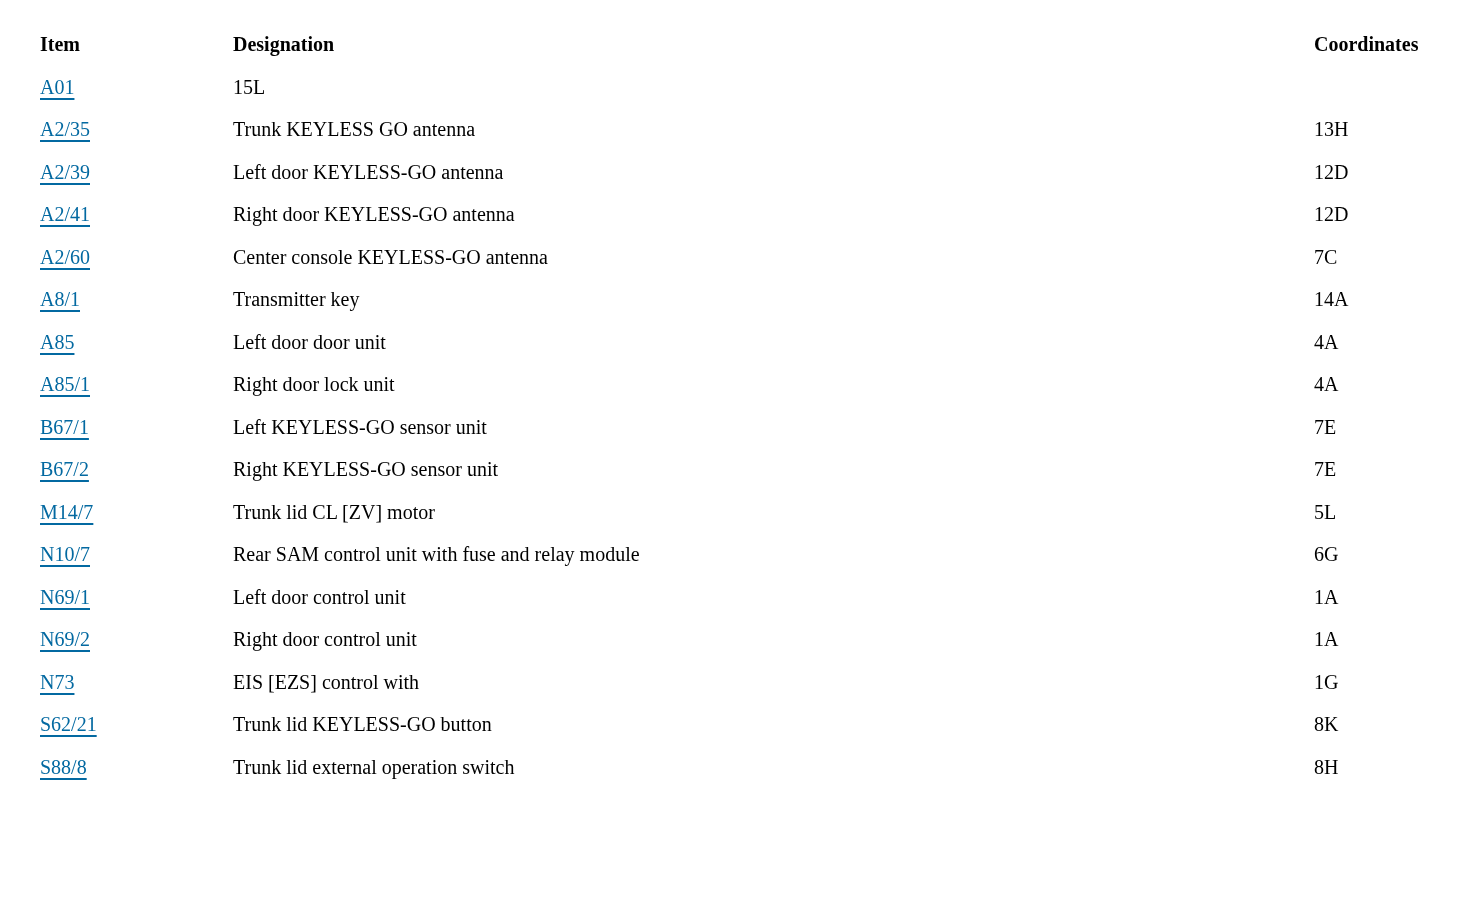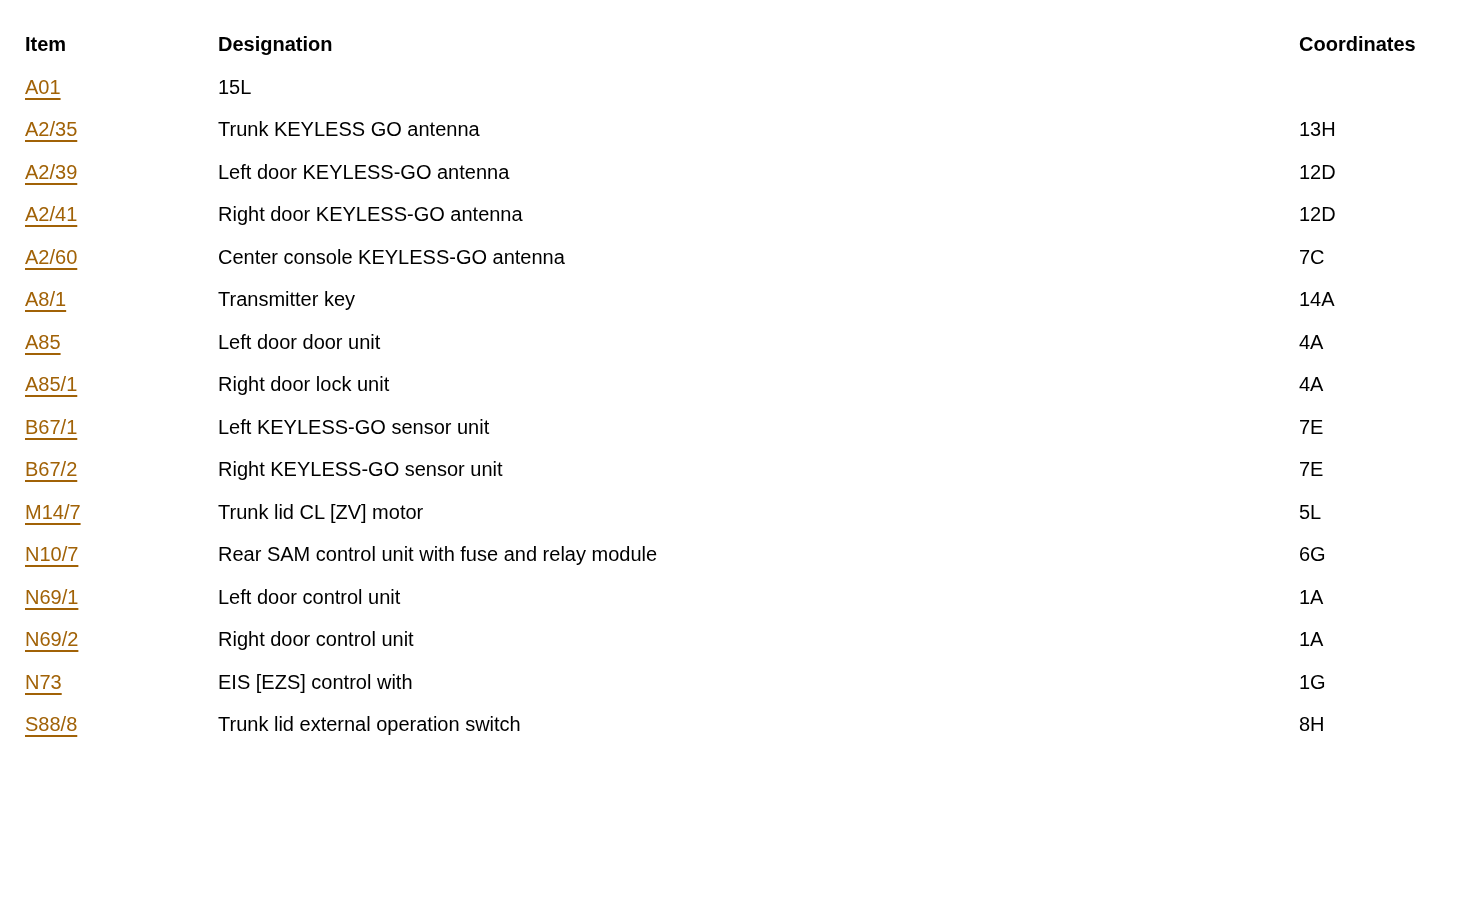--- a/index.html
+++ b/index.html
@@ -4,42 +4,42 @@
 <style>
   html, body {
     margin: 0;
     padding: 0;
     background: #ffffff;
     width: 1472px;
     height: 916px;
     overflow: hidden;
   }
   .page {
-    font-family: Liberation Sans, sans-serif;
+    font-family: Liberation Serif, serif;
     color: #000000;
-    padding-left: 25px;
+    padding-left: 40px;
     padding-top: 23px;
     box-sizing: border-box;
   }
   .row {
     display: grid;
     grid-template-columns: 193px 1081px auto;
     height: 42.5px;
     align-items: center;
   }
   .cell {
     font-size: 20px;
     line-height: 1;
     white-space: nowrap;
   }
   .header .cell {
     font-weight: bold;
   }
   .item-link {
-    color: #a16207;
+    color: #0369a1;
     text-decoration: underline;
     text-decoration-thickness: 2px;
     text-underline-offset: 4px;
     cursor: pointer;
   }
 </style>
 </head>
 <body>
 
 <div class="page">
@@ -118,19 +118,24 @@
           <div class="cell"><span class="item-link">N69/2</span></div>
           <div class="cell">Right door control unit</div>
           <div class="cell">1A</div>
         </div>
         <div class="row">
           <div class="cell"><span class="item-link">N73</span></div>
           <div class="cell">EIS [EZS] control with</div>
           <div class="cell">1G</div>
         </div>
         <div class="row">
+          <div class="cell"><span class="item-link">S62/21</span></div>
+          <div class="cell">Trunk lid KEYLESS-GO button</div>
+          <div class="cell">8K</div>
+        </div>
+        <div class="row">
           <div class="cell"><span class="item-link">S88/8</span></div>
           <div class="cell">Trunk lid external operation switch</div>
           <div class="cell">8H</div>
         </div>
       </div>
   </div>
 </div>
 
 </body></html>

